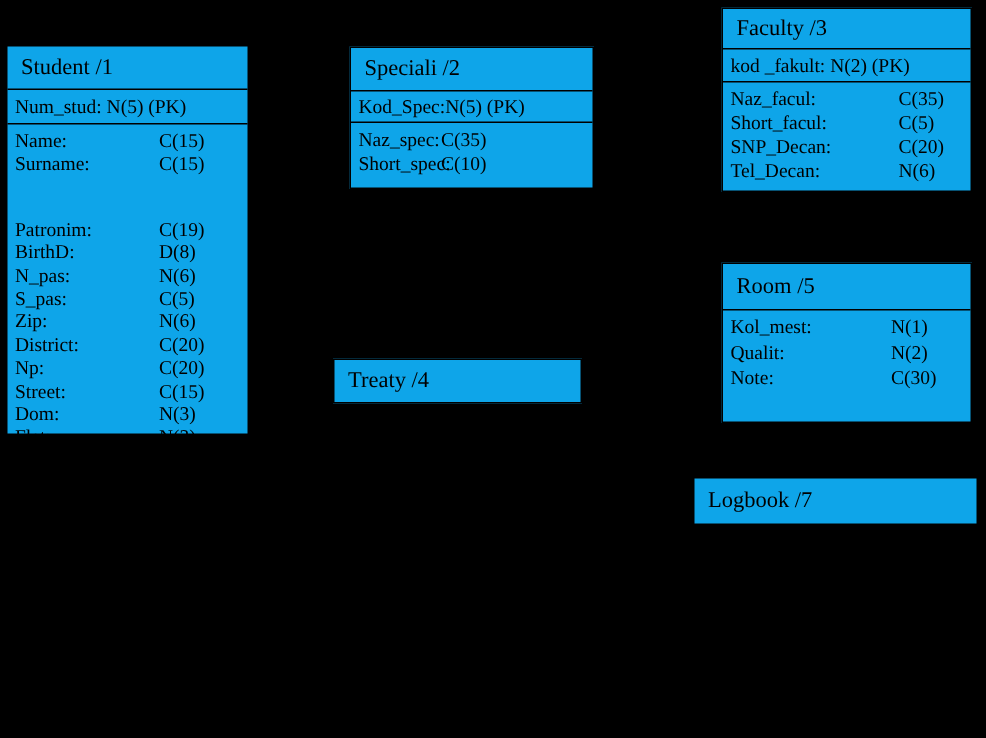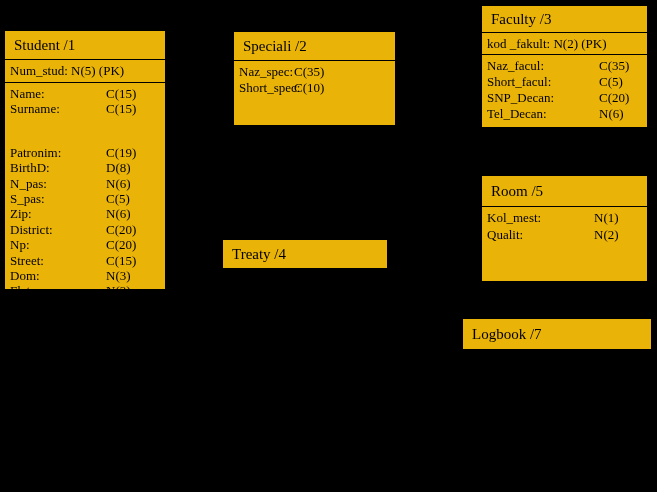--- a/index.html
+++ b/index.html
@@ -3,21 +3,21 @@
 <meta charset="utf-8">
 <style>
   html,body{margin:0;padding:0;}
   body{
     width:657px;height:492px;position:relative;overflow:hidden;
     background:#000;
     font-family:"Liberation Serif","DejaVu Serif",serif;
   }
   #canvas{position:absolute;left:0;top:0;width:657px;height:492px;}
   .table-box{
-    position:absolute;background:#eab308;color:#000;
+    position:absolute;background:#0ea5e9;color:#000;
     border:1px solid #000;box-sizing:border-box;
   }
   .box-title{
     display:flex;align-items:center;
     font-size:15px;padding-left:9px;box-sizing:border-box;
     white-space:nowrap;overflow:hidden;
   }
   .has-divider{border-bottom:1px solid #000;}
   .box-pk{
     display:flex;align-items:center;
@@ -68,20 +68,21 @@
         <div class="frow" style="height: 15.4px;"><span class="flabel">District:</span><span class="ftype" style="left: 96px;">C(20)</span></div>
         <div class="frow" style="height: 15.4px;"><span class="flabel">Np:</span><span class="ftype" style="left: 96px;">C(20)</span></div>
         <div class="frow" style="height: 15.4px;"><span class="flabel">Street:</span><span class="ftype" style="left: 96px;">C(15)</span></div>
         <div class="frow" style="height: 15.4px;"><span class="flabel">Dom:</span><span class="ftype" style="left: 96px;">N(3)</span></div>
         <div class="frow" style="height: 15.4px;"><span class="flabel">Flat:</span><span class="ftype" style="left: 96px;">N(3)</span></div>
         <div class="frow" style="height: 15.4px;"><span class="flabel">Tel:</span><span class="ftype" style="left: 96px;">N(9)</span></div>
       </div>
     </div>
     <div class="table-box" style="left: 233px; top: 31px; width: 163px; height: 95px;">
       <div class="box-title has-divider" style="height: 29px;">Speciali /2</div>
+      <div class="box-pk" style="height: 21px;">Kod_Spec:N(5) (PK)</div>
       <div class="box-fields">
         <div class="frow" style="height: 16px;"><span class="flabel">Naz_spec:</span><span class="ftype" style="left: 55px;">C(35)</span></div>
         <div class="frow" style="height: 16px;"><span class="flabel">Short_spec:</span><span class="ftype" style="left: 55px;">C(10)</span></div>
       </div>
     </div>
     <div class="table-box" style="left: 481px; top: 5px; width: 167px; height: 123px;">
       <div class="box-title has-divider" style="height: 27px;">Faculty /3</div>
       <div class="box-pk" style="height: 22px;">kod _fakult: N(2) (PK)</div>
       <div class="box-fields">
         <div class="frow" style="height: 16px;"><span class="flabel">Naz_facul:</span><span class="ftype" style="left: 112px;">C(35)</span></div>
@@ -91,18 +92,19 @@
       </div>
     </div>
     <div class="table-box" style="left: 222px; top: 239px; width: 166px; height: 30px;">
       <div class="box-title" style="height: 28px;">Treaty /4</div>
     </div>
     <div class="table-box" style="left: 481px; top: 175px; width: 167px; height: 107px;">
       <div class="box-title has-divider" style="height: 31px;">Room /5</div>
       <div class="box-fields">
         <div class="frow" style="height: 16.8px;"><span class="flabel">Kol_mest:</span><span class="ftype" style="left: 107px;">N(1)</span></div>
         <div class="frow" style="height: 16.8px;"><span class="flabel">Qualit:</span><span class="ftype" style="left: 107px;">N(2)</span></div>
+        <div class="frow" style="height: 16.8px;"><span class="flabel">Note:</span><span class="ftype" style="left: 107px;">C(30)</span></div>
       </div>
     </div>
     <div class="table-box" style="left: 462px; top: 318px; width: 190px; height: 32px;">
       <div class="box-title" style="height: 30px;">Logbook /7</div>
     </div>
   </div>
 
 </body></html>

